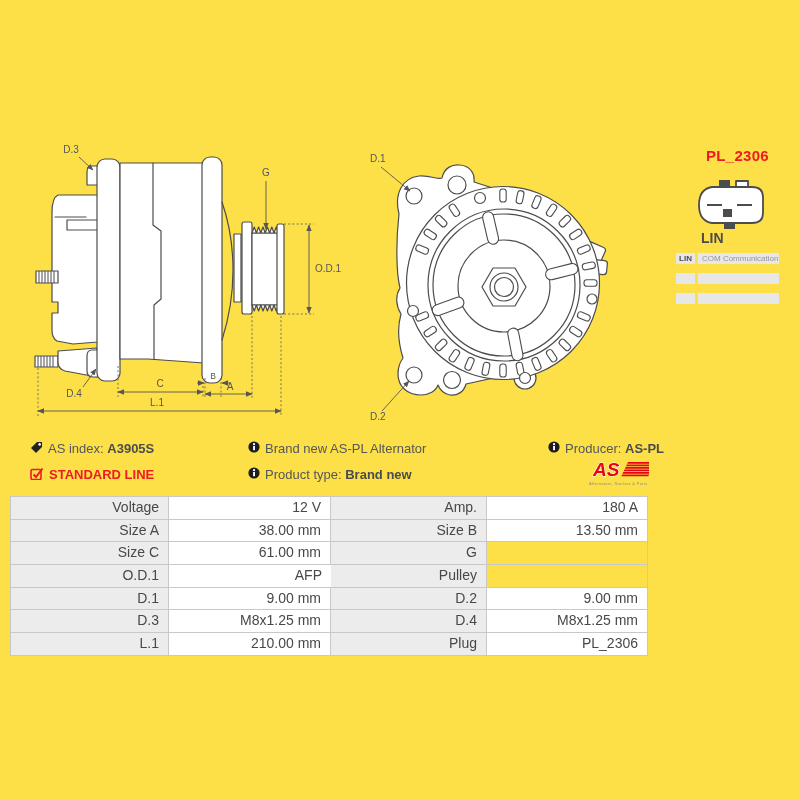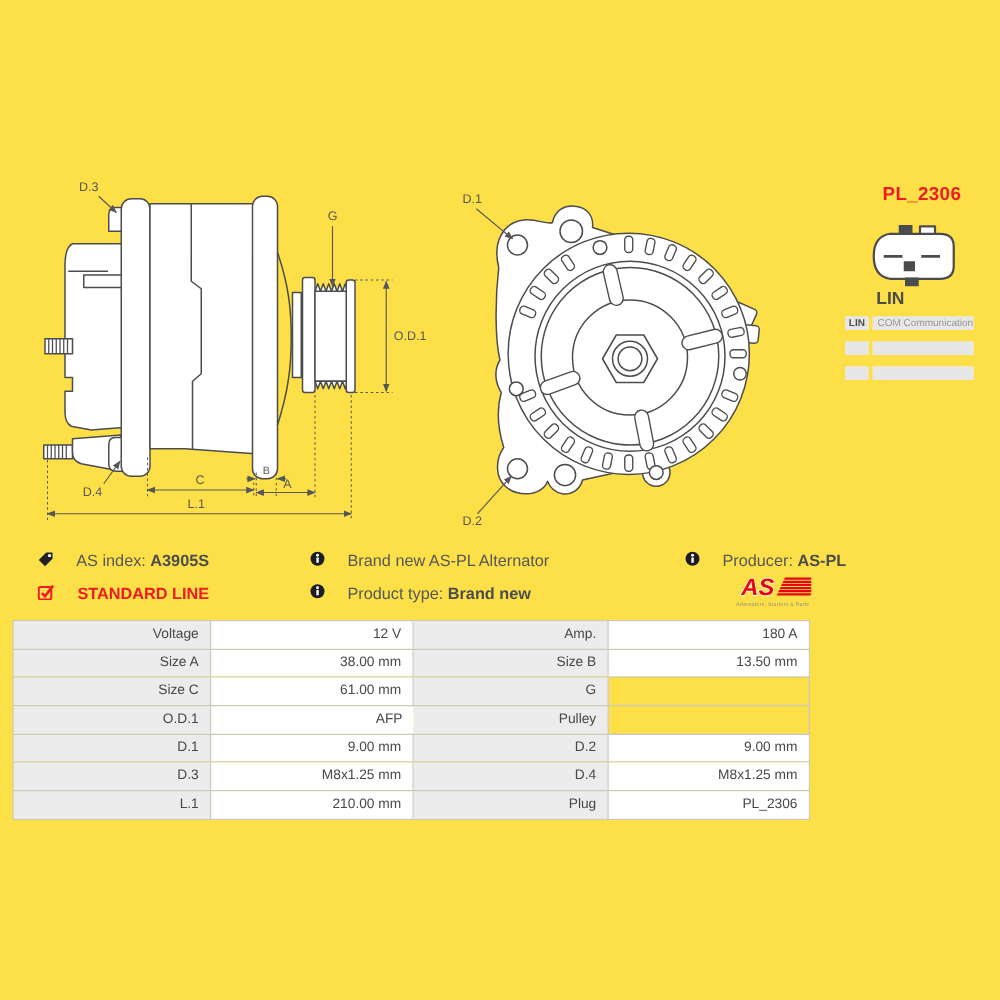--- a/index.html
+++ b/index.html
@@ -23,31 +23,31 @@
   .plug-name{position:absolute;left:701px;top:230px;font-size:14px;font-weight:700;color:#4b4b4d;}
   .plug-table{position:absolute;left:676px;top:253px;}
   .plug-row{display:flex;margin-bottom:9px;height:11px;}
   .plug-cell-pin{width:19px;background:#e7e7e7;font-size:8px;font-weight:700;color:#4b4b4d;
                  text-align:center;line-height:11px;}
   .plug-cell-fn{width:81px;background:#e7e7e7;font-size:8px;color:#979797;
                 line-height:11px;padding-left:4px;box-sizing:border-box;margin-left:3px;
                 white-space:nowrap;overflow:hidden;}
   
   .info-item{position:absolute;height:15px;font-size:13px;line-height:15px;white-space:nowrap;
-             display:flex;align-items:center;gap:18px;color:#55565a;}
+             display:flex;align-items:center;gap:5px;color:#55565a;}
   .info-item b{font-weight:700;color:#4b4c4f;}
   .red-line{color:#ed1c24;font-weight:700;}
   .ico{flex:0 0 auto;display:inline-block;}
   .logo-wrap{position:absolute;left:585px;top:460px;}
   
   .spec-table{position:absolute;left:10px;top:496px;width:636px;
               border:1px solid #c8c8c8;border-bottom:none;}
   .spec-row{display:grid;grid-template-columns:158px 162px 156px 160px;
             border-bottom:1px solid #c8c8c8;}
-  .spec-cell{height:21.7px;line-height:21.7px;font-size:11px;color:#48484a;
+  .spec-cell{height:21.7px;line-height:21.7px;font-size:14px;color:#48484a;
              text-align:right;padding-right:9px;box-sizing:border-box;
              border-right:1px solid #c8c8c8;overflow:hidden;}
   .spec-cell.lab{background:#ececec;}
   .spec-cell.val{background:#fff;}
   .spec-cell.last{border-right:none;}
 </style>
 </head>
 <body>
 
 <div class="page">

